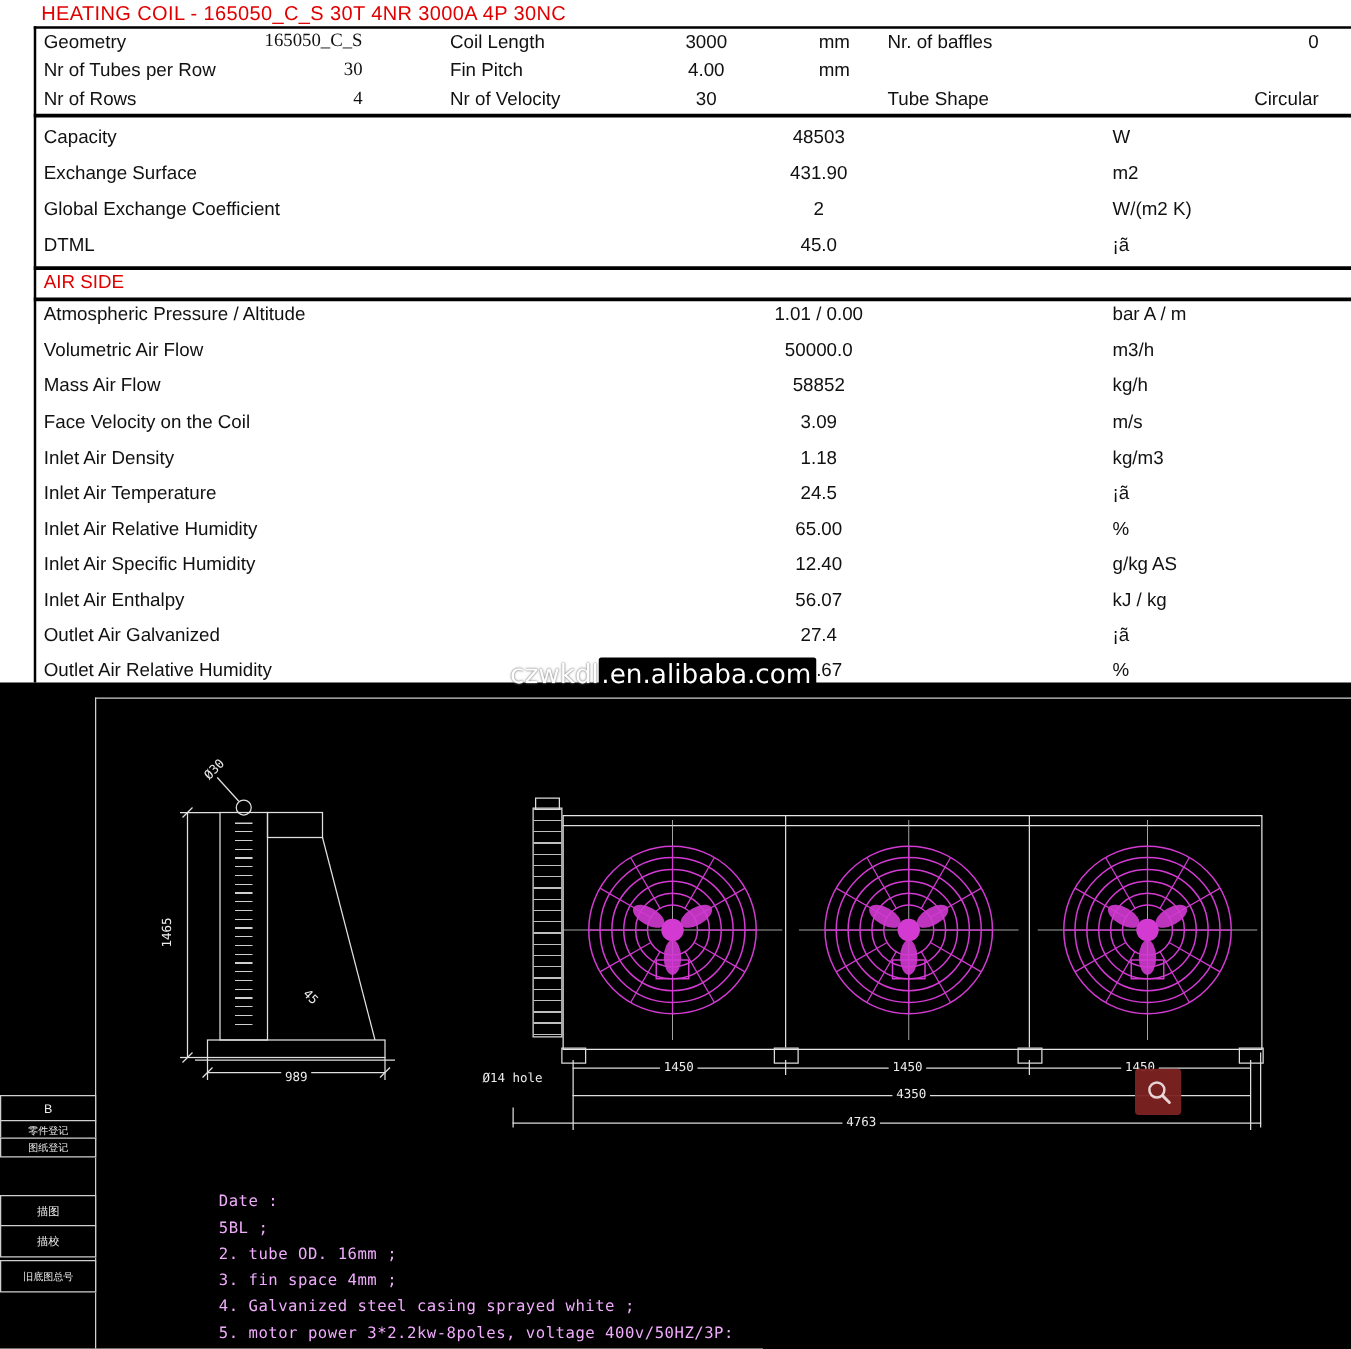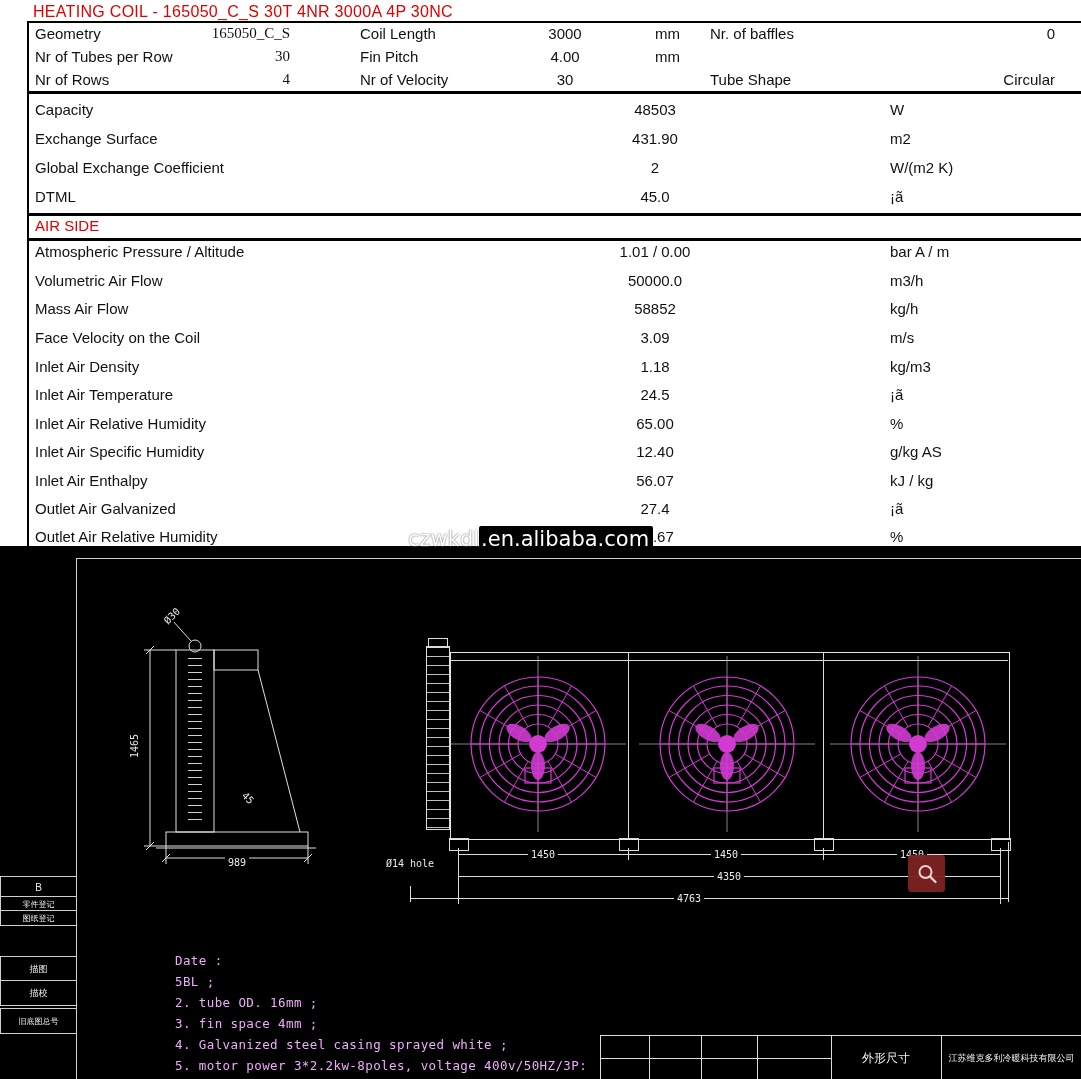--- a/index.html
+++ b/index.html
@@ -341,31 +341,20 @@
     <div>5. motor power 3*2.2kw-8poles, voltage 400v/50HZ/3P:</div>
   </div>
 
   <div class="ls-cell" style="top:330px;height:20px;font-size:10px">B</div>
   <div class="ls-cell" style="top:350px;height:14px;font-size:8px">零件登记</div>
   <div class="ls-cell" style="top:364px;height:14px;font-size:8px">图纸登记</div>
   <div class="ls-cell" style="top:410px;height:24px;font-size:9px">描图</div>
   <div class="ls-cell" style="top:434px;height:24px;font-size:9px">描校</div>
   <div class="ls-cell" style="top:462px;height:24px;font-size:8px">旧底图总号</div>
 
-  <div class="tb">
-    <div class="tbv" style="left:48px"></div>
-    <div class="tbv" style="left:100px"></div>
-    <div class="tbv" style="left:156px"></div>
-    <div class="tbv" style="left:230px"></div>
-    <div class="tbv" style="left:340px"></div>
-
-    <div class="tbh"></div>
-    <div class="tb-name">外形尺寸</div>
-    <div class="tb-company">江苏维克多利冷暖科技有限公司</div>
-  </div>
 
   <div class="zoom-btn">
     <svg width="24" height="24" viewBox="0 0 24 24">
       <circle cx="10.5" cy="10" r="6" fill="none" stroke="#f2dede" stroke-width="2"></circle>
       <line x1="15" y1="14.5" x2="20.5" y2="20" stroke="#f2dede" stroke-width="2.4" stroke-linecap="round"></line>
     </svg>
   </div>
 </div>
 
 </body></html>

